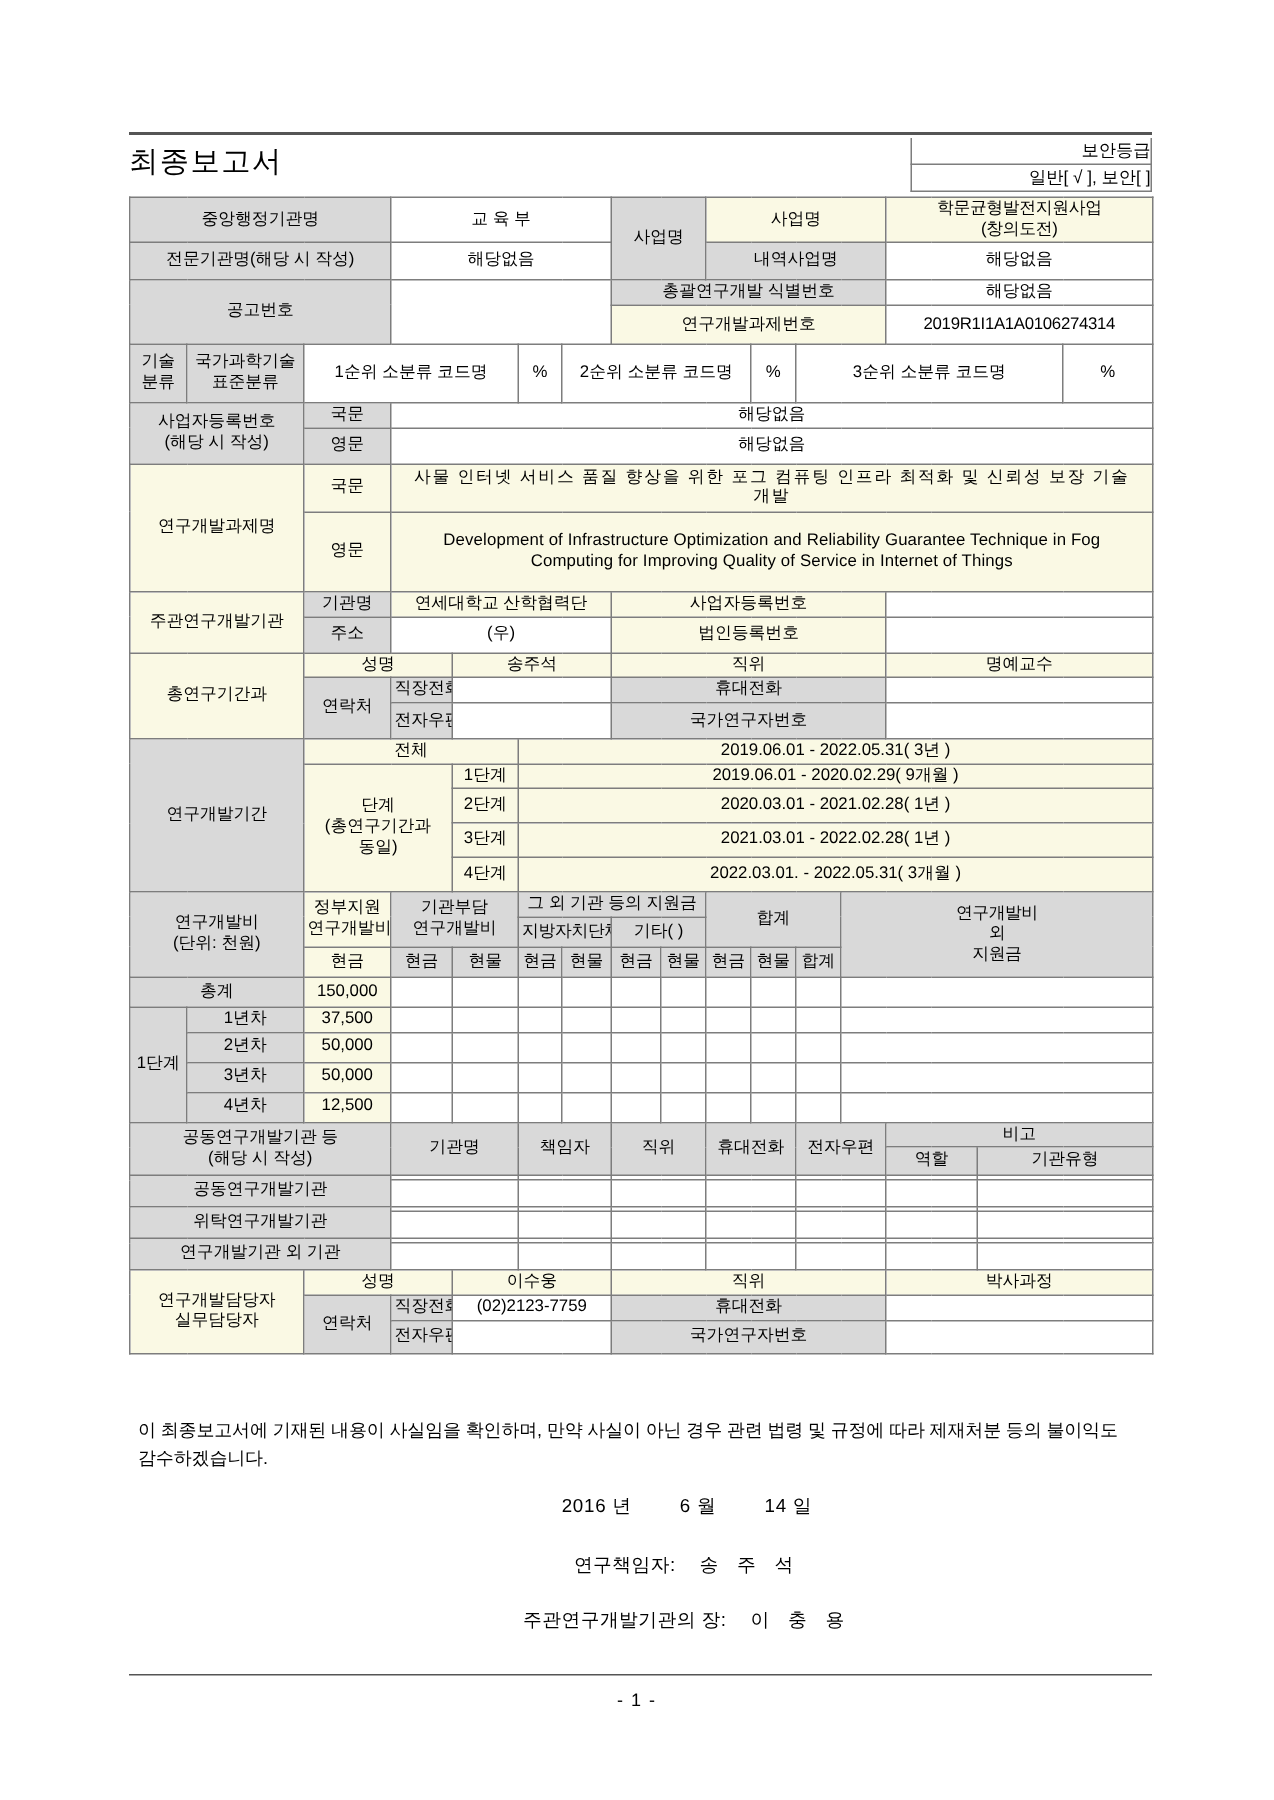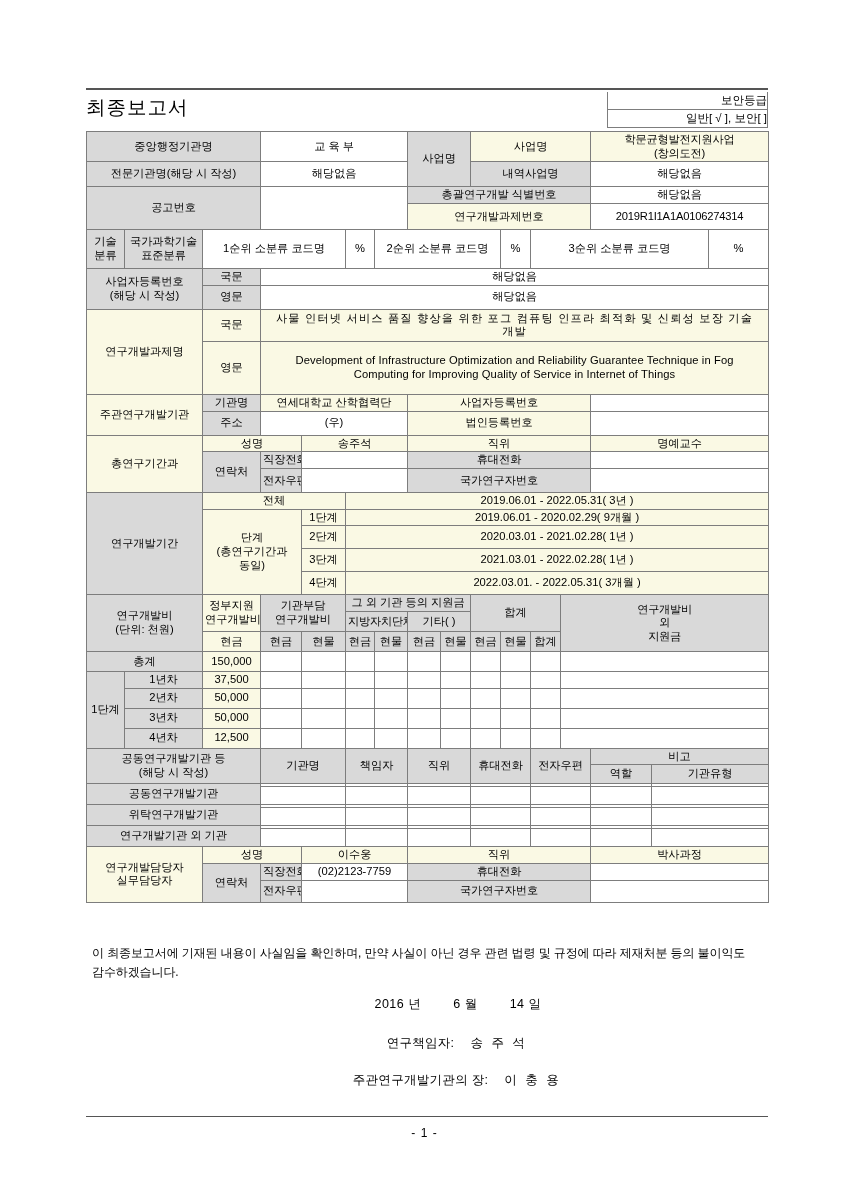--- a/index.html
+++ b/index.html
@@ -121,21 +121,21 @@
     letter-spacing: 0.5px;
     margin-bottom: 22px;
   }
   .signdate span { margin: 0 14px; }
   .signline {
     text-align: center;
     padding-left: 60px;
     margin-bottom: 20px;
     letter-spacing: 0.3px;
   }
-  .signline .nm { margin-left: 16px; letter-spacing: 2.5px; }
+  .signline .nm { margin-left: 16px; letter-spacing: 2.5px; font-family: Liberation Mono, monospace; }
   .pagenum {
     position: absolute;
     left: 0;
     top: 1126px;
     width: 849px;
     text-align: center;
     font-size: 12px;
     letter-spacing: 1px;
   }
 </style>

